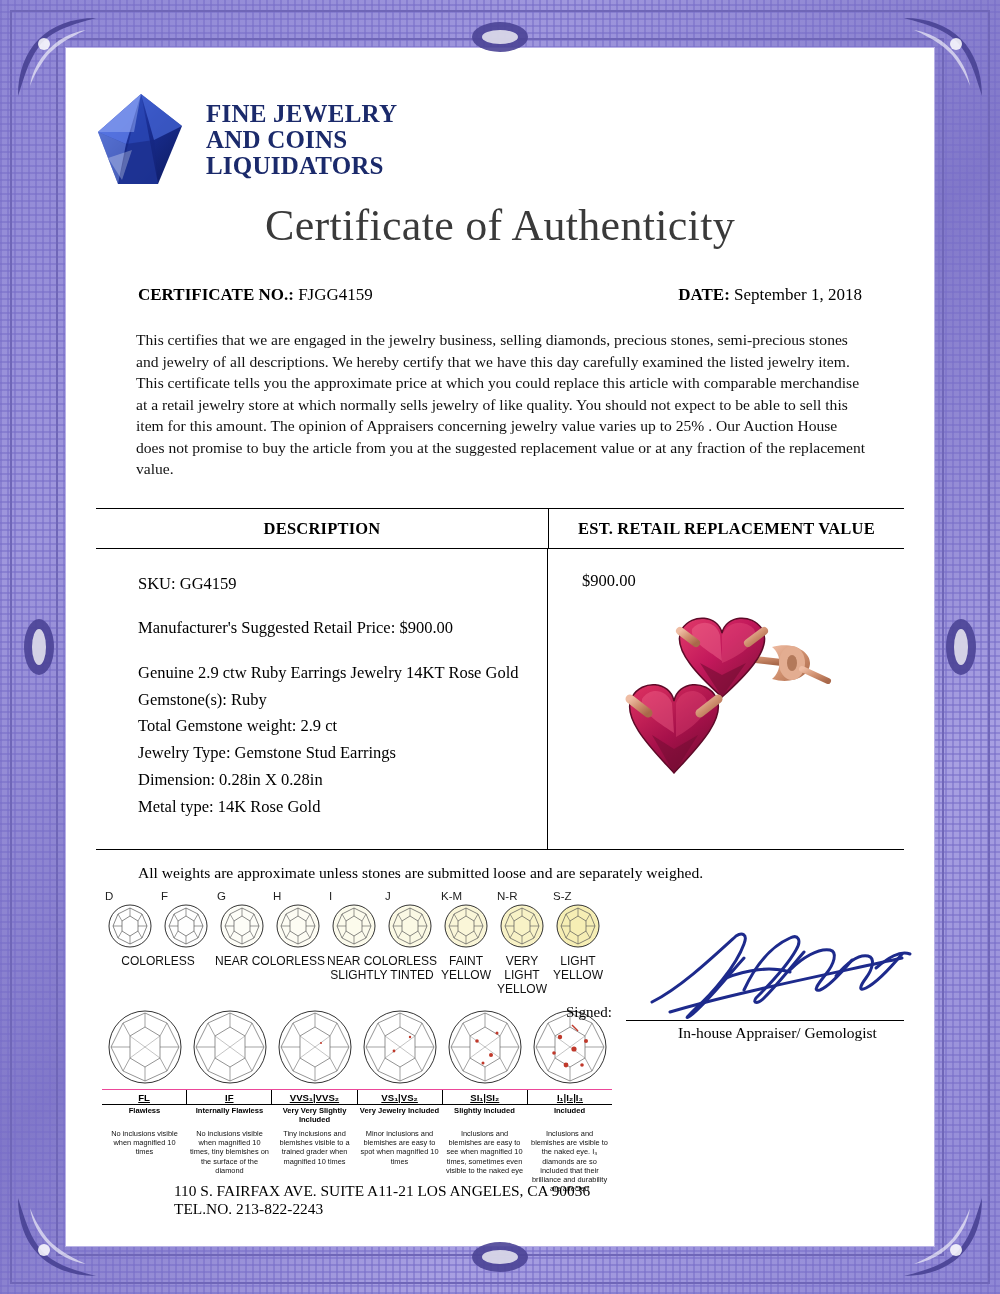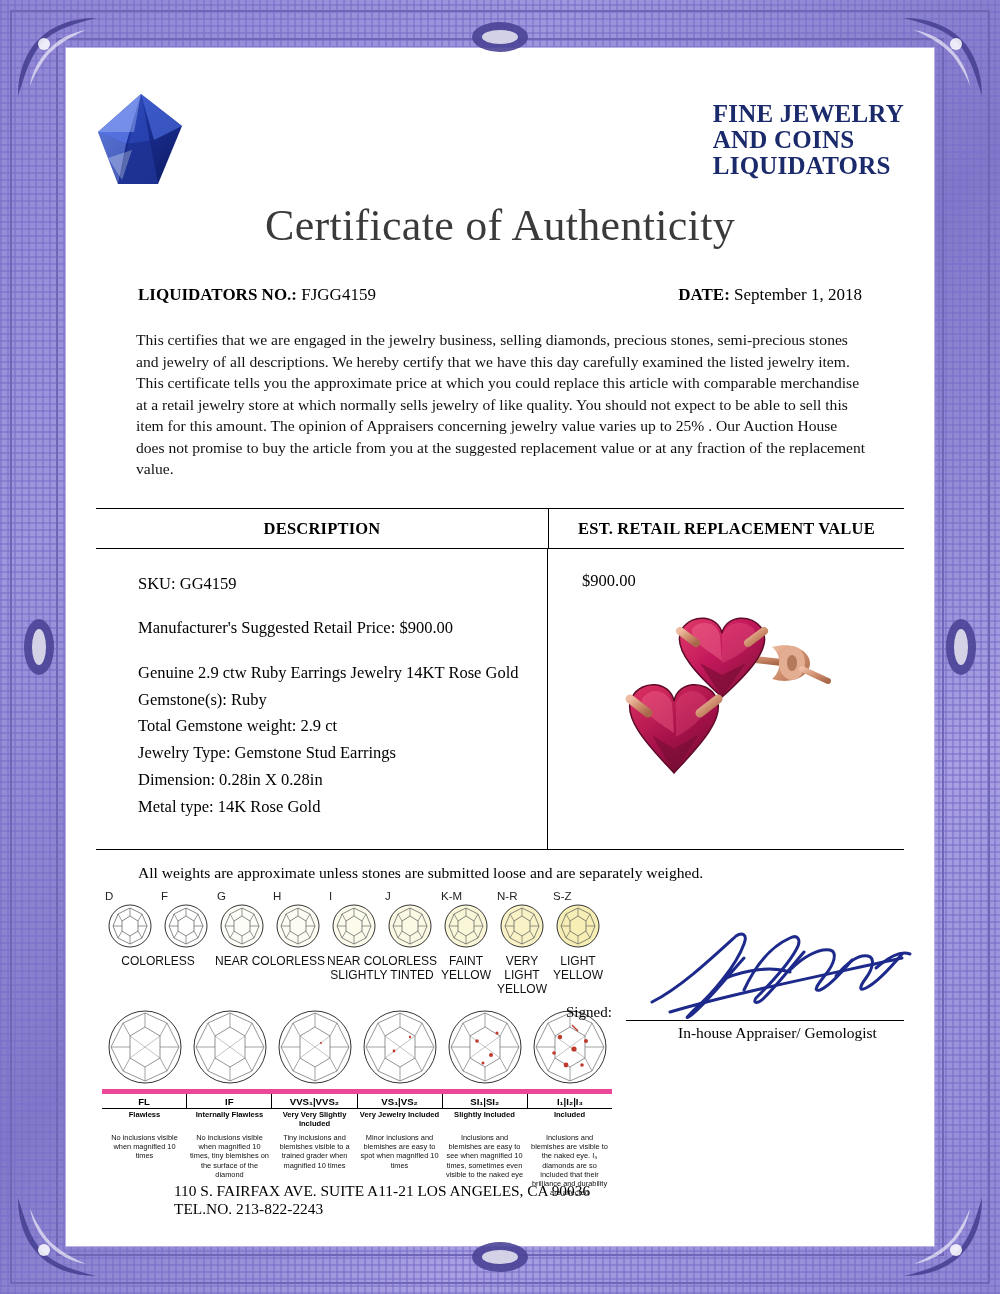--- a/index.html
+++ b/index.html
@@ -76,22 +76,22 @@
     left: 96px;
     top: 72px;
     width: 808px;
     height: 1152px;
   }
 
   
   .logo-block {
     display: flex;
     align-items: center;
-    justify-content: space-between;
-    gap: 4px;
+    justify-content: flex-start;
+    gap: 20px;
     height: 108px;
     margin-top: 14px;
   }
   .logo-mark { width: 90px; height: 96px; flex: 0 0 auto; }
   .logo-text {
     font-family: "Liberation Serif", serif;
     color: #1b2a6b;
     font-weight: bold;
     line-height: 1.04;
     font-size: 25px;
@@ -201,21 +201,21 @@
     padding-left: 3px;
     color: #222;
   }
   .color-cell svg { display: block; margin: 0 auto; }
   .color-labels { display: flex; margin-top: 4px; font-family: "Liberation Sans", sans-serif; font-size: 12px; text-align: center; color: #111; }
   .cl-group { text-align: center; line-height: 1.18; }
 
   .clar-row { display: flex; margin-top: 10px; }
   .clar-cell { width: 85px; }
   .clar-cell svg { display: block; margin: 0 auto; }
-  .clar-names { display: flex; border-top: 5px solid #ec4899; border-bottom: 1px solid #000; margin-top: 2px; }
+  .clar-names { display: flex; border-top: 1px solid #ec4899; border-bottom: 1px solid #000; margin-top: 2px; text-decoration: underline; }
   .clar-names .nm {
     width: 85px;
     text-align: center;
     font-family: "Liberation Sans", sans-serif;
     font-size: 9.6px;
     font-weight: bold;
     padding: 2px 0 1px 0;
     border-right: 1px solid #000;
   }
   .clar-names .nm:last-child { border-right: none; }
@@ -346,21 +346,21 @@
         <div>FINE JEWELRY</div>
         <div>AND COINS</div>
         <div>LIQUIDATORS</div>
       </div>
     </div>
 
     <div class="cert-title">Certificate of Authenticity</div>
 
     <div class="meta-row">
       <div>
-        <span class="lbl">LIQUIDATORS NO.:</span>
+        <span class="lbl">CERTIFICATE NO.:</span>
         <span class="val">FJGG4159</span>
       </div>
       <div>
         <span class="lbl">DATE:</span>
         <span class="val">September 1, 2018</span>
       </div>
     </div>
 
     <div class="statement">This certifies that we are engaged in the jewelry business, selling diamonds, precious stones, semi-precious stones and jewelry of all descriptions.  We hereby certify that we have this day carefully examined the listed jewelry item. This certificate tells you the approximate price at which you could replace this article with comparable merchandise at a retail jewelry store at which normally sells jewelry of like quality.  You should not expect to be able to sell this item for this amount.  The opinion of Appraisers concerning jewelry value varies up to 25% .   Our Auction House does not promise to buy the article from you at the suggested replacement value or at any fraction of the replacement value.</div>
 

